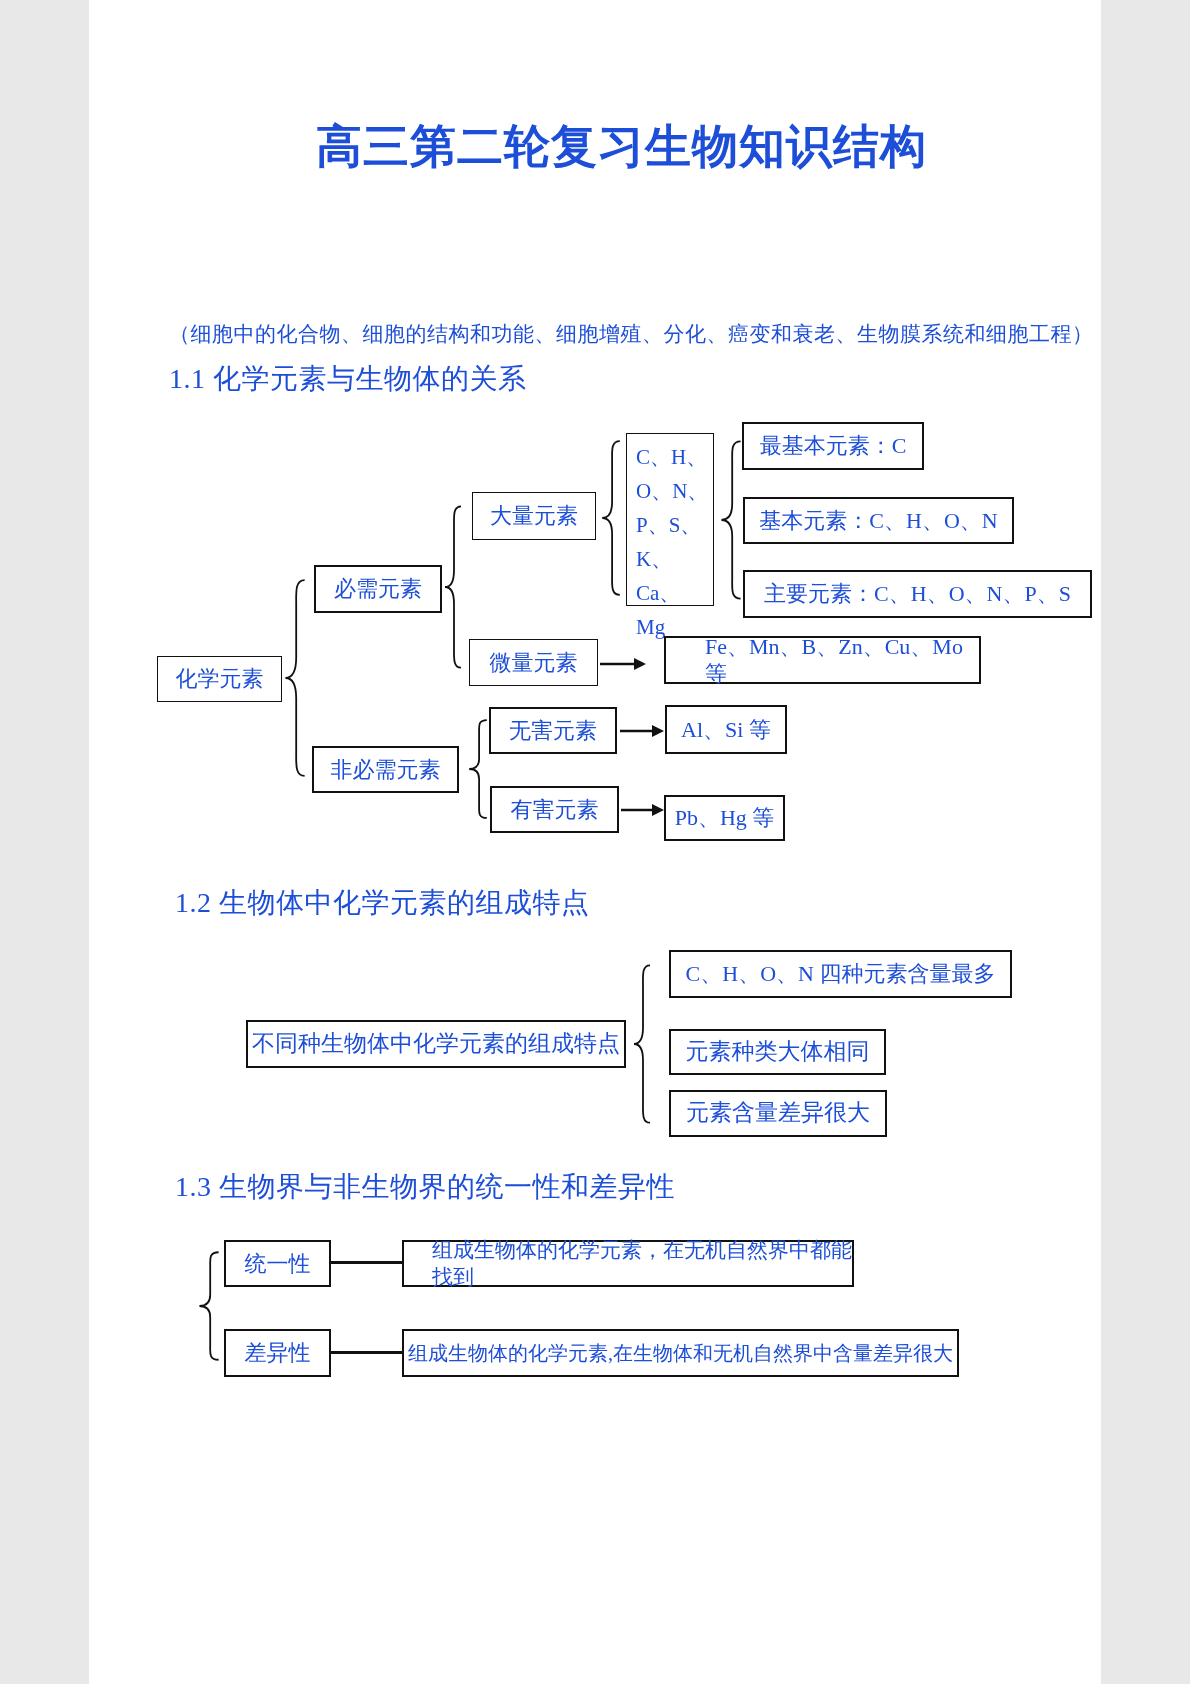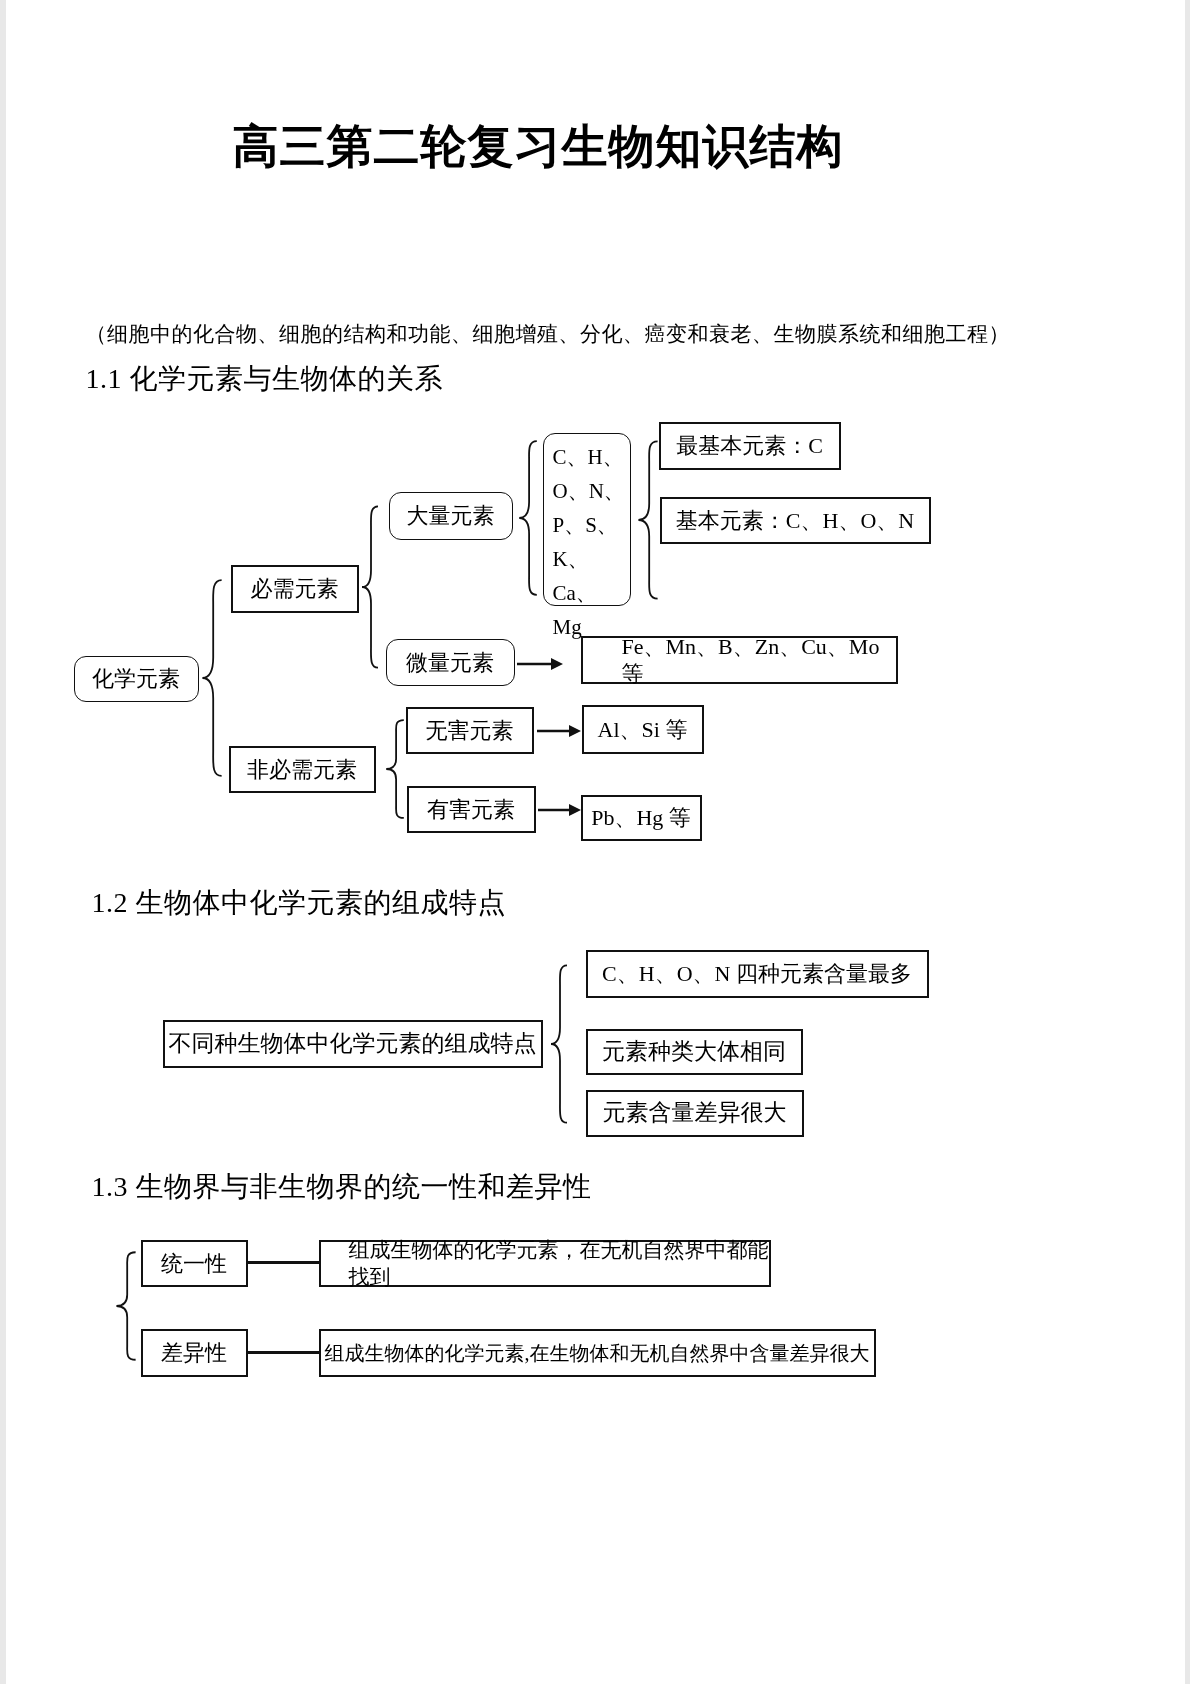--- a/index.html
+++ b/index.html
@@ -1,22 +1,22 @@
 <!DOCTYPE html>
 <html><head>
 <meta charset="utf-8">
 <style>
   html,body{margin:0;padding:0;background:#e8e8e8;}
   .page{
     position:relative;
-    width:1179px;height:1684px;
+    width:1012px;height:1684px;
     margin:0 auto;
     background:#ffffff;
     font-family:"Liberation Serif","DejaVu Serif",serif;
-    color:#000000;
+    color:#1d4ed8;
     overflow:hidden;
   }
   .center-wrap{position:absolute;left:0;text-align:center;}
   .page-title{
     top:116px;width:1065px;
     font-family:"Liberation Sans","DejaVu Sans",sans-serif;
     font-weight:700;font-size:46px;letter-spacing:1px;
   }
   .unit-heading{
     top:266px;width:1060px;
@@ -32,21 +32,21 @@
   .h11{left:80px;top:360px;}
   .h12{left:86px;top:884px;}
   .h13{left:86px;top:1168px;}
   .dbox{
     position:absolute;box-sizing:border-box;
     border:2.5px solid #111;
     display:flex;align-items:center;justify-content:center;
     font-size:22px;line-height:1.25;
     background:#fff;
   }
-  .thin{border-width:1.5px;border-radius:12px;}
+  .thin{border-width:1.5px;}
   .multiline{
     align-items:flex-start;justify-content:flex-start;
     padding:6px 4px 0 9px;
     white-space:pre-line;line-height:34px;font-size:21px;
   }
   .fs20{font-size:20px;}
   .fs21{font-size:21px;}
   .fs23{font-size:23px;}
   .brace{position:absolute;overflow:visible;}
   .brace path{fill:none;stroke:#111;stroke-width:1.8;}
@@ -69,20 +69,21 @@
   <div class="dbox" style="left:225px;top:565px;width:128px;height:48px;">必需元素</div>
   <div class="dbox" style="left:223px;top:746px;width:147px;height:47px;">非必需元素</div>
   <div class="dbox thin" style="left:383px;top:492px;width:124px;height:48px;">大量元素</div>
   <div class="dbox thin multiline" style="left:537px;top:433px;width:88px;height:173px;">C、H、
 O、N、
 P、S、
 K、Ca、
 Mg</div>
   <div class="dbox" style="left:653px;top:422px;width:182px;height:48px;">最基本元素：C</div>
   <div class="dbox" style="left:654px;top:497px;width:271px;height:47px;">基本元素：C、H、O、N</div>
+  <div class="dbox" style="left:654px;top:570px;width:349px;height:48px;">主要元素：C、H、O、N、P、S</div>
   <div class="dbox thin" style="left:380px;top:639px;width:129px;height:47px;">微量元素</div>
   <div class="dbox" style="left:575px;top:636px;width:317px;height:48px;padding-left:39px;">Fe、Mn、B、Zn、Cu、Mo 等</div>
   <div class="dbox" style="left:400px;top:707px;width:128px;height:47px;">无害元素</div>
   <div class="dbox" style="left:576px;top:705px;width:122px;height:49px;">Al、Si 等</div>
   <div class="dbox" style="left:401px;top:786px;width:129px;height:47px;">有害元素</div>
   <div class="dbox" style="left:575px;top:787px;width:121px;height:46px;margin-top:8px;">Pb、Hg 等</div>
 
   <svg class="brace" style="left:194px;top:576px;" width="24" height="204" viewBox="0 0 20 100" preserveAspectRatio="none">
     <path vector-effect="non-scaling-stroke" d="M18 2 C10 2 11 8 11 14 L11 40 C11 47 8 50 2 50 C8 50 11 53 11 60 L11 86 C11 92 10 98 18 98"></path>
   </svg>

